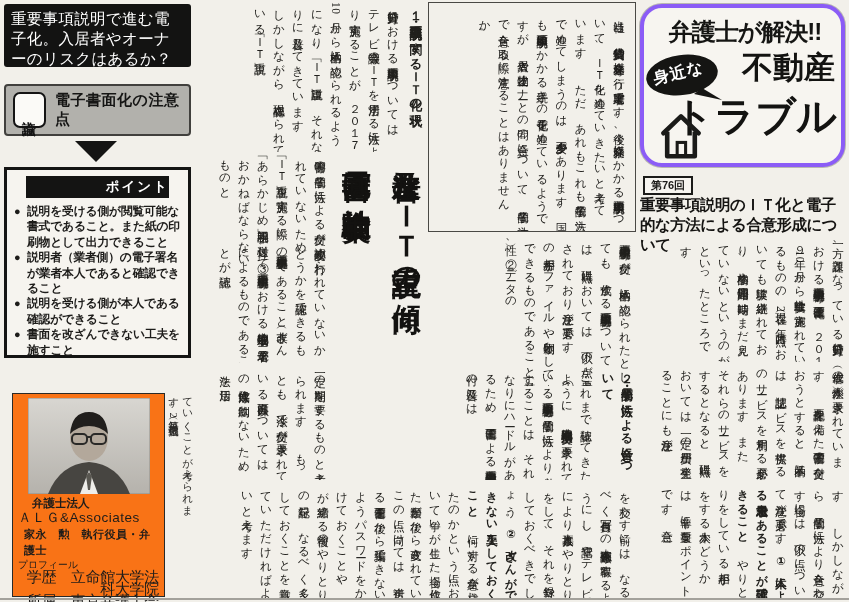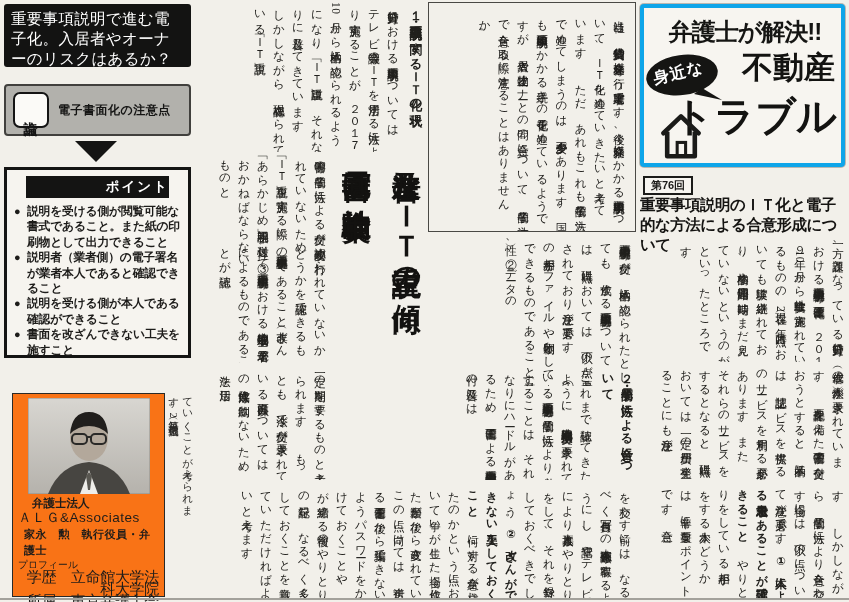--- a/index.html
+++ b/index.html
@@ -13,21 +13,21 @@
 
   
   #hl-box{left:4px;top:4px;width:187px;height:63px;background:#131312;border-radius:3px;
           color:#fff;font-weight:normal;font-size:15.5px;line-height:20px;padding:5px 7px;
           box-sizing:border-box;letter-spacing:0.3px;}
   #ronten{left:4px;top:84px;width:187px;height:52px;background:#b2b1ac;border:2px solid #41403d;
           border-radius:4px;box-sizing:border-box;display:flex;align-items:center;gap:9px;padding:0 7px;}
   #ronten .badge{width:36px;height:36px;background:#fbfaf7;border:2px solid #141414;border-radius:7px;
           box-sizing:border-box;display:flex;align-items:center;justify-content:center;}
   #ronten .badge span{writing-mode:vertical-rl;font-weight:bold;font-size:14px;line-height:14px;color:#141414;letter-spacing:1px;}
-  #ronten .lbl{font-weight:bold;font-size:12px;color:#151514;letter-spacing:0.5px;}
+  #ronten .lbl{font-weight:bold;font-size:15px;color:#151514;letter-spacing:0.5px;}
   #tri{left:75px;top:141px;width:0;height:0;border-left:21px solid transparent;
        border-right:21px solid transparent;border-top:21px solid #141413;}
   #points{left:4px;top:167px;width:187px;height:191px;background:#f6f4ef;border:3px solid #141413;
           box-sizing:border-box;padding:5px 7px 0 7px;}
   #points .hdr{background:#141413;color:#fff;font-weight:bold;font-size:13.5px;text-align:right;
           margin:1px 12px 6px 12px;padding:2px 0;letter-spacing:2px;}
   #points ul{margin:0;padding:0;list-style:none;}
   #points li{font-weight:bold;font-size:11.8px;line-height:15.4px;padding-left:13px;position:relative;letter-spacing:-0.2px;}
   #points li .blt{position:absolute;left:0;top:0;font-size:11px;}
   #profile{left:12px;top:393px;width:153px;height:204px;background:#f97316;border:1.5px solid #2a2a28;
@@ -56,21 +56,21 @@
   #mid{left:420px;top:236px;width:214px;height:150px;}
   #sec2{left:428px;top:366px;width:208px;height:114px;}
   #sec2 .sec-head{font-size:12px;padding-left:3px;}
   #bottom-mid{left:408px;top:484px;width:226px;height:116px;}
   #right-top{left:642px;top:238px;width:205px;height:124px;}
   #right-mid{left:642px;top:362px;width:205px;height:118px;}
   #right-bottom{left:642px;top:482px;width:205px;height:118px;}
   .subhead{font-weight:bold;font-family:"Liberation Sans","DejaVu Sans",sans-serif;}
 
   
-  #masthead{left:640px;top:4px;width:205px;height:163px;border:4px solid #0ea5e9;border-radius:4px;
+  #masthead{left:640px;top:4px;width:205px;height:163px;border:4px solid #8b5cf6;border-radius:22px;
             background:#f7f5f0;box-sizing:border-box;box-shadow:0 0 0 1px #b9b7b1;}
   #kicker{position:absolute;left:6px;top:8px;width:190px;text-align:center;font-weight:bold;
           font-size:24px;letter-spacing:-1px;color:#151513;}
   #bubble{position:absolute;left:0px;top:44px;width:82px;height:52px;}
   #bubble .btxt{position:absolute;left:9px;top:11px;color:#fff;font-weight:bold;font-size:16px;
           transform:rotate(-14deg);letter-spacing:1px;}
   #mt1{position:absolute;right:6px;top:36px;font-weight:bold;font-size:31px;line-height:48px;color:#131311;letter-spacing:0px;}
   #mt2{position:absolute;right:4px;top:86px;font-weight:bold;font-size:40px;line-height:44px;color:#131311;letter-spacing:0px;}
   #house{position:absolute;left:14px;bottom:2px;}
   #ep-badge{left:643px;top:176px;width:50px;height:19px;border:2px solid #1b1b19;box-sizing:border-box;

